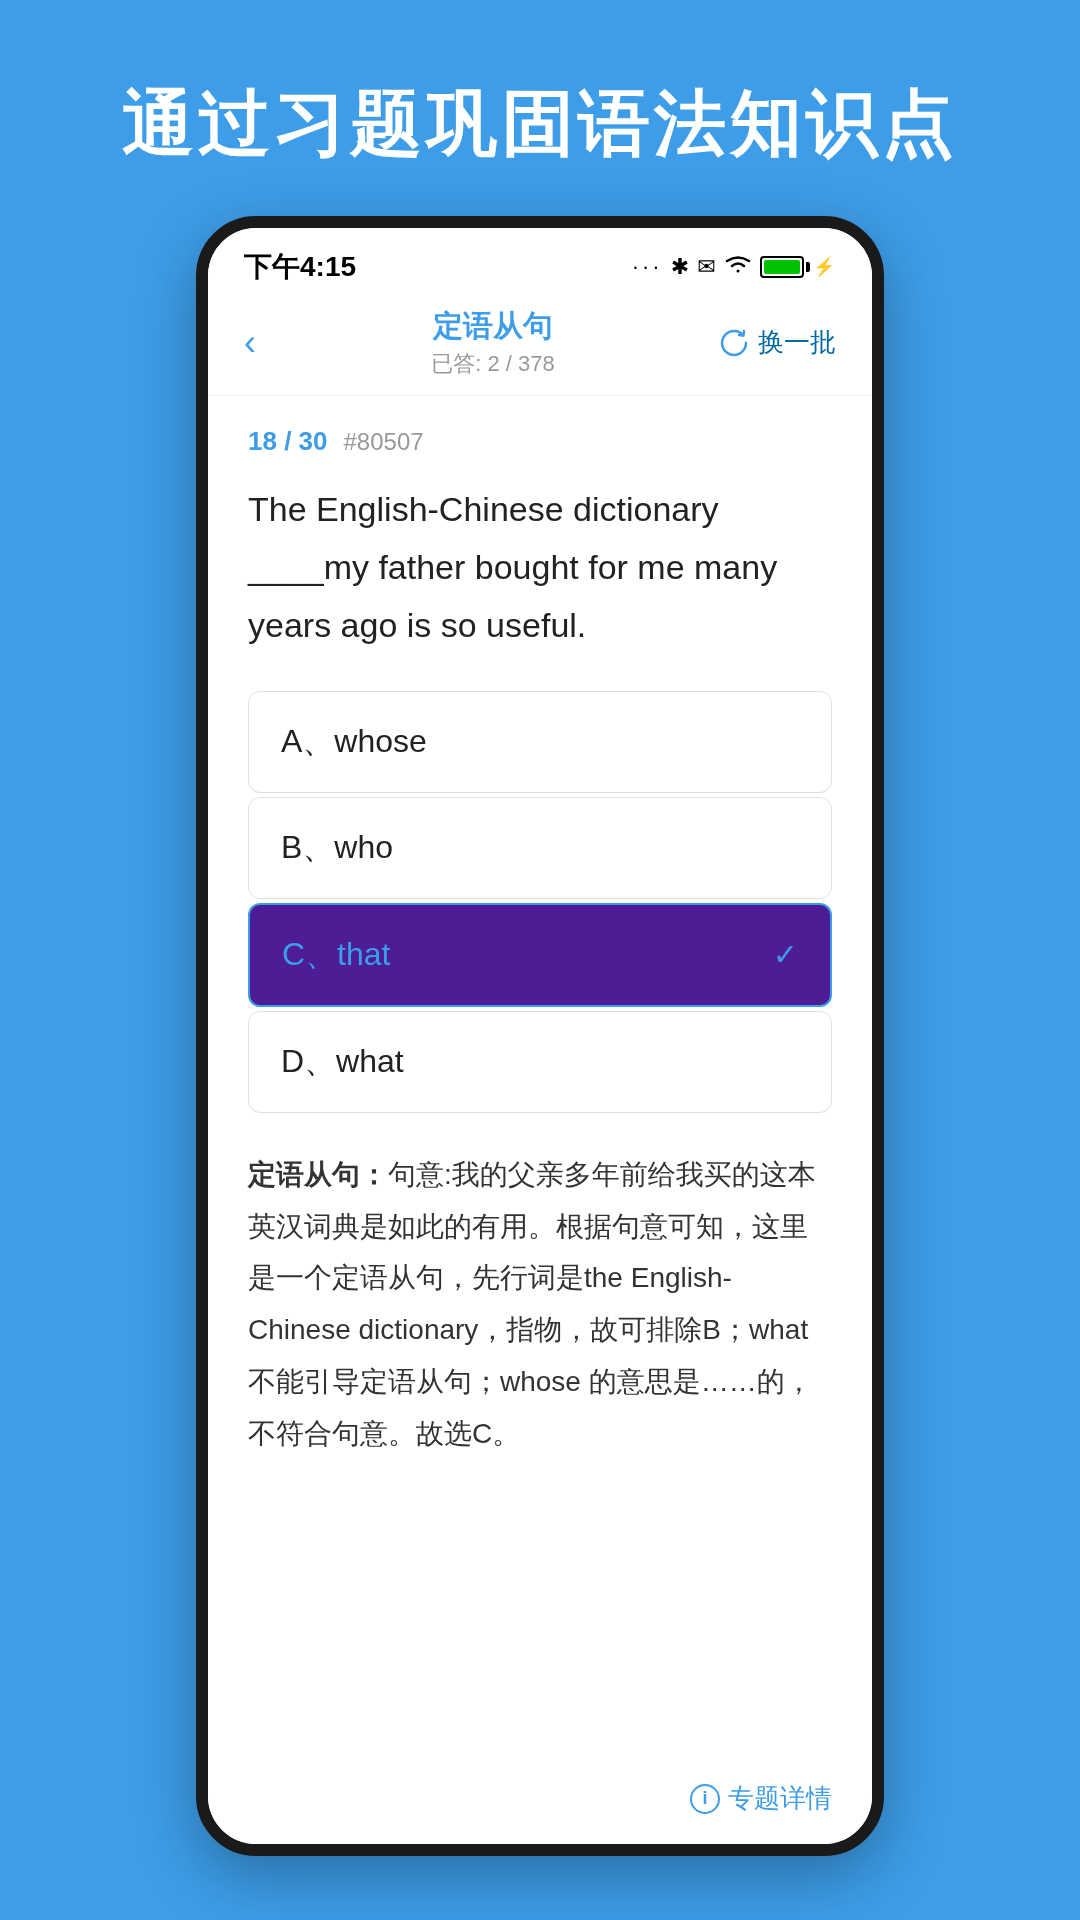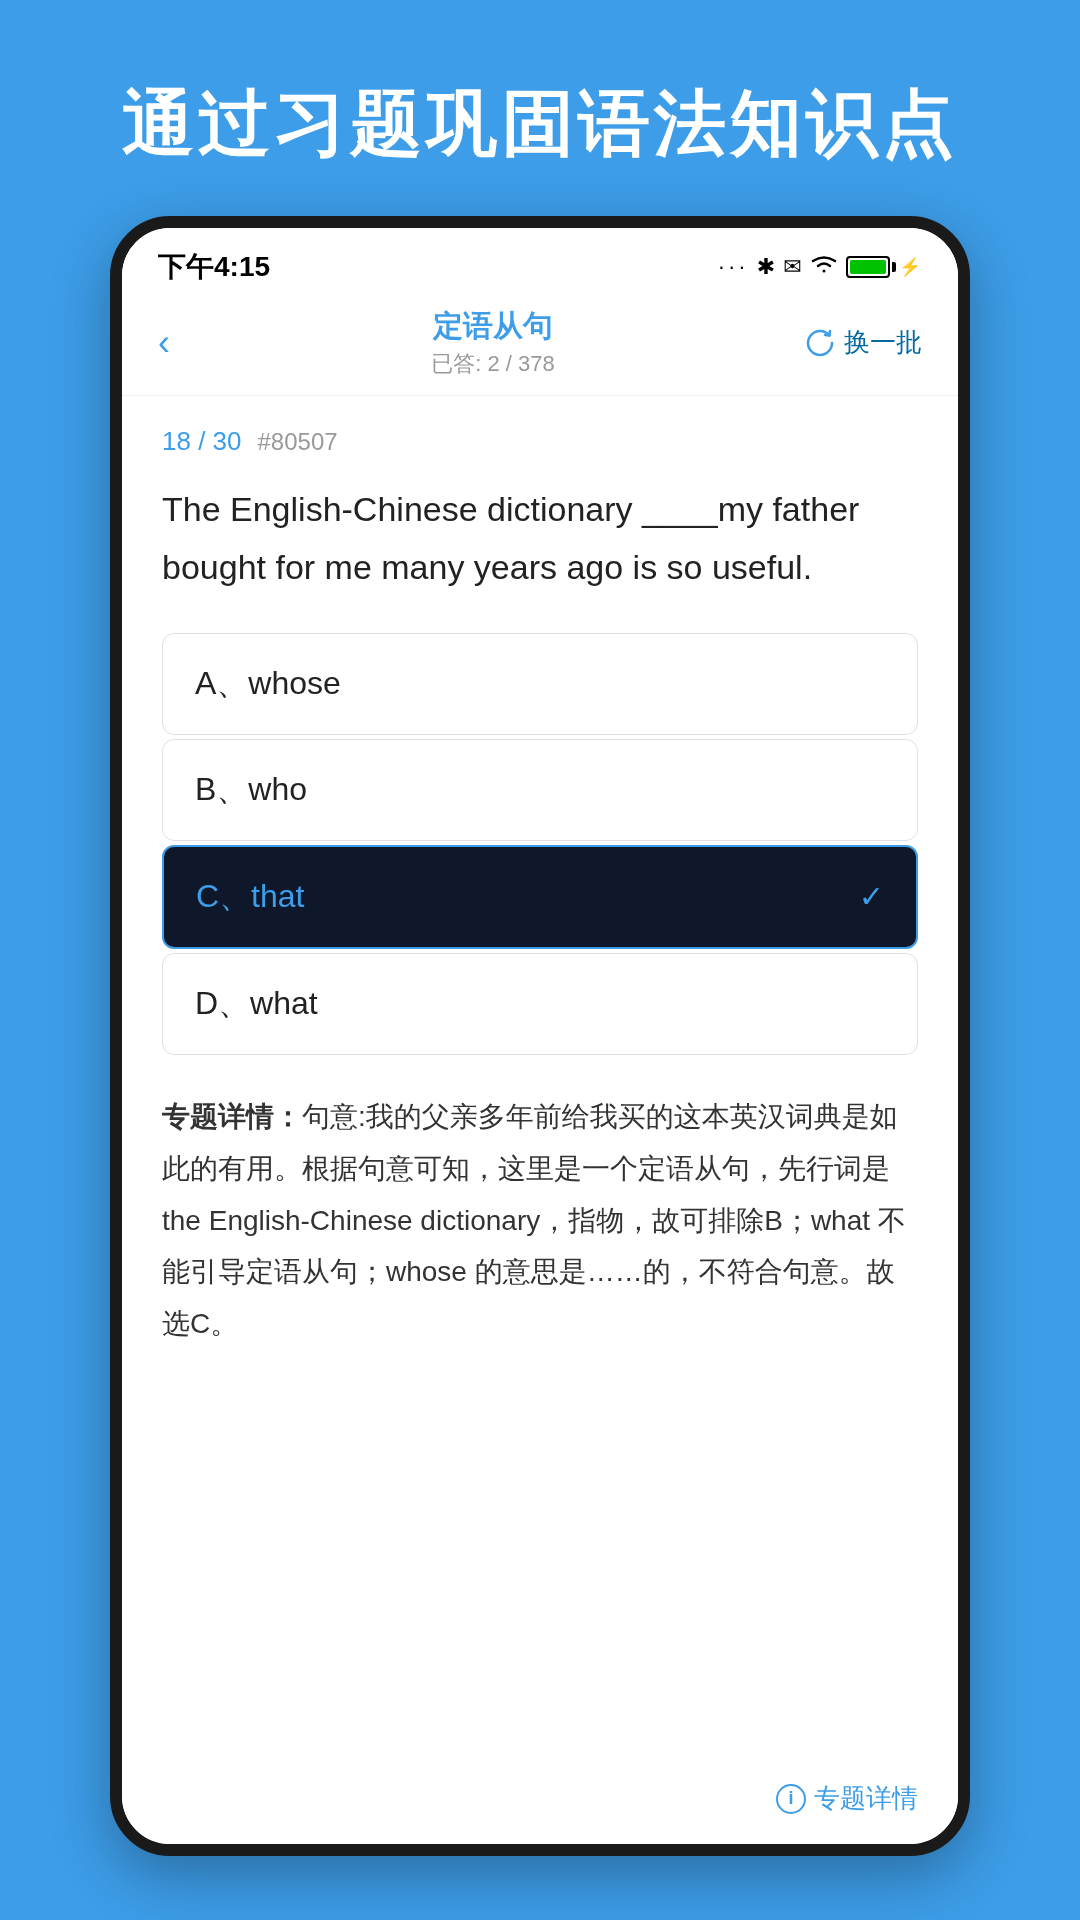--- a/index.html
+++ b/index.html
@@ -21,21 +21,21 @@
       font-size: 72px;
       font-weight: 700;
       text-align: center;
       padding: 60px 60px 50px 60px;
       line-height: 1.2;
       letter-spacing: 4px;
       margin-top: 20px;
     }
 
     .phone-frame {
-      width: 860px;
+      width: 688px;
       height: 1640px;
       background: #ffffff;
       border-radius: 60px;
       border: 12px solid #1a1a1a;
       overflow: hidden;
       position: relative;
       box-shadow: 0 20px 60px rgba(0,0,0,0.3);
     }
 
     
@@ -153,21 +153,21 @@
     .question-meta {
       display: flex;
       align-items: center;
       gap: 16px;
       margin-bottom: 24px;
     }
 
     .question-progress {
       color: #3d9de8;
       font-size: 26px;
-      font-weight: 400;
+      font-weight: 700;
       text-align: right;
     }
 
     .question-id {
       color: #999;
       font-size: 24px;
     }
 
     .question-text {
       font-size: 34px;
@@ -194,21 +194,21 @@
       background: #fff;
       cursor: pointer;
       display: flex;
       align-items: center;
       justify-content: space-between;
     }
 
     .option.selected-correct {
       border: 2px solid #3d9de8;
       color: #3d9de8;
-      background: #0f172a;
+      background: #4c1d95;
     }
 
     .option-check {
       color: #3d9de8;
       font-size: 30px;
     }
 
     
     .analysis {
       font-size: 28px;
@@ -319,21 +319,21 @@
         <span class="option-check">✓</span>
       </div>
 
       <div class="option">
         <span>D、what</span>
       </div>
 
     </div>
 
     <div class="analysis">
-      <span class="analysis-label">专题详情：</span><span>句意:我的父亲多年前给我买的这本英汉词典是如此的有用。根据句意可知，这里是一个定语从句，先行词是the English-Chinese dictionary，指物，故可排除B；what 不能引导定语从句；whose 的意思是……的，不符合句意。故选C。</span>
+      <span class="analysis-label">定语从句：</span><span>句意:我的父亲多年前给我买的这本英汉词典是如此的有用。根据句意可知，这里是一个定语从句，先行词是the English-Chinese dictionary，指物，故可排除B；what 不能引导定语从句；whose 的意思是……的，不符合句意。故选C。</span>
     </div>
 
   </div>
 
   <div class="bottom-action">
     <div class="info-circle">i</div>
     <span>专题详情</span>
   </div>
 
 </div>

